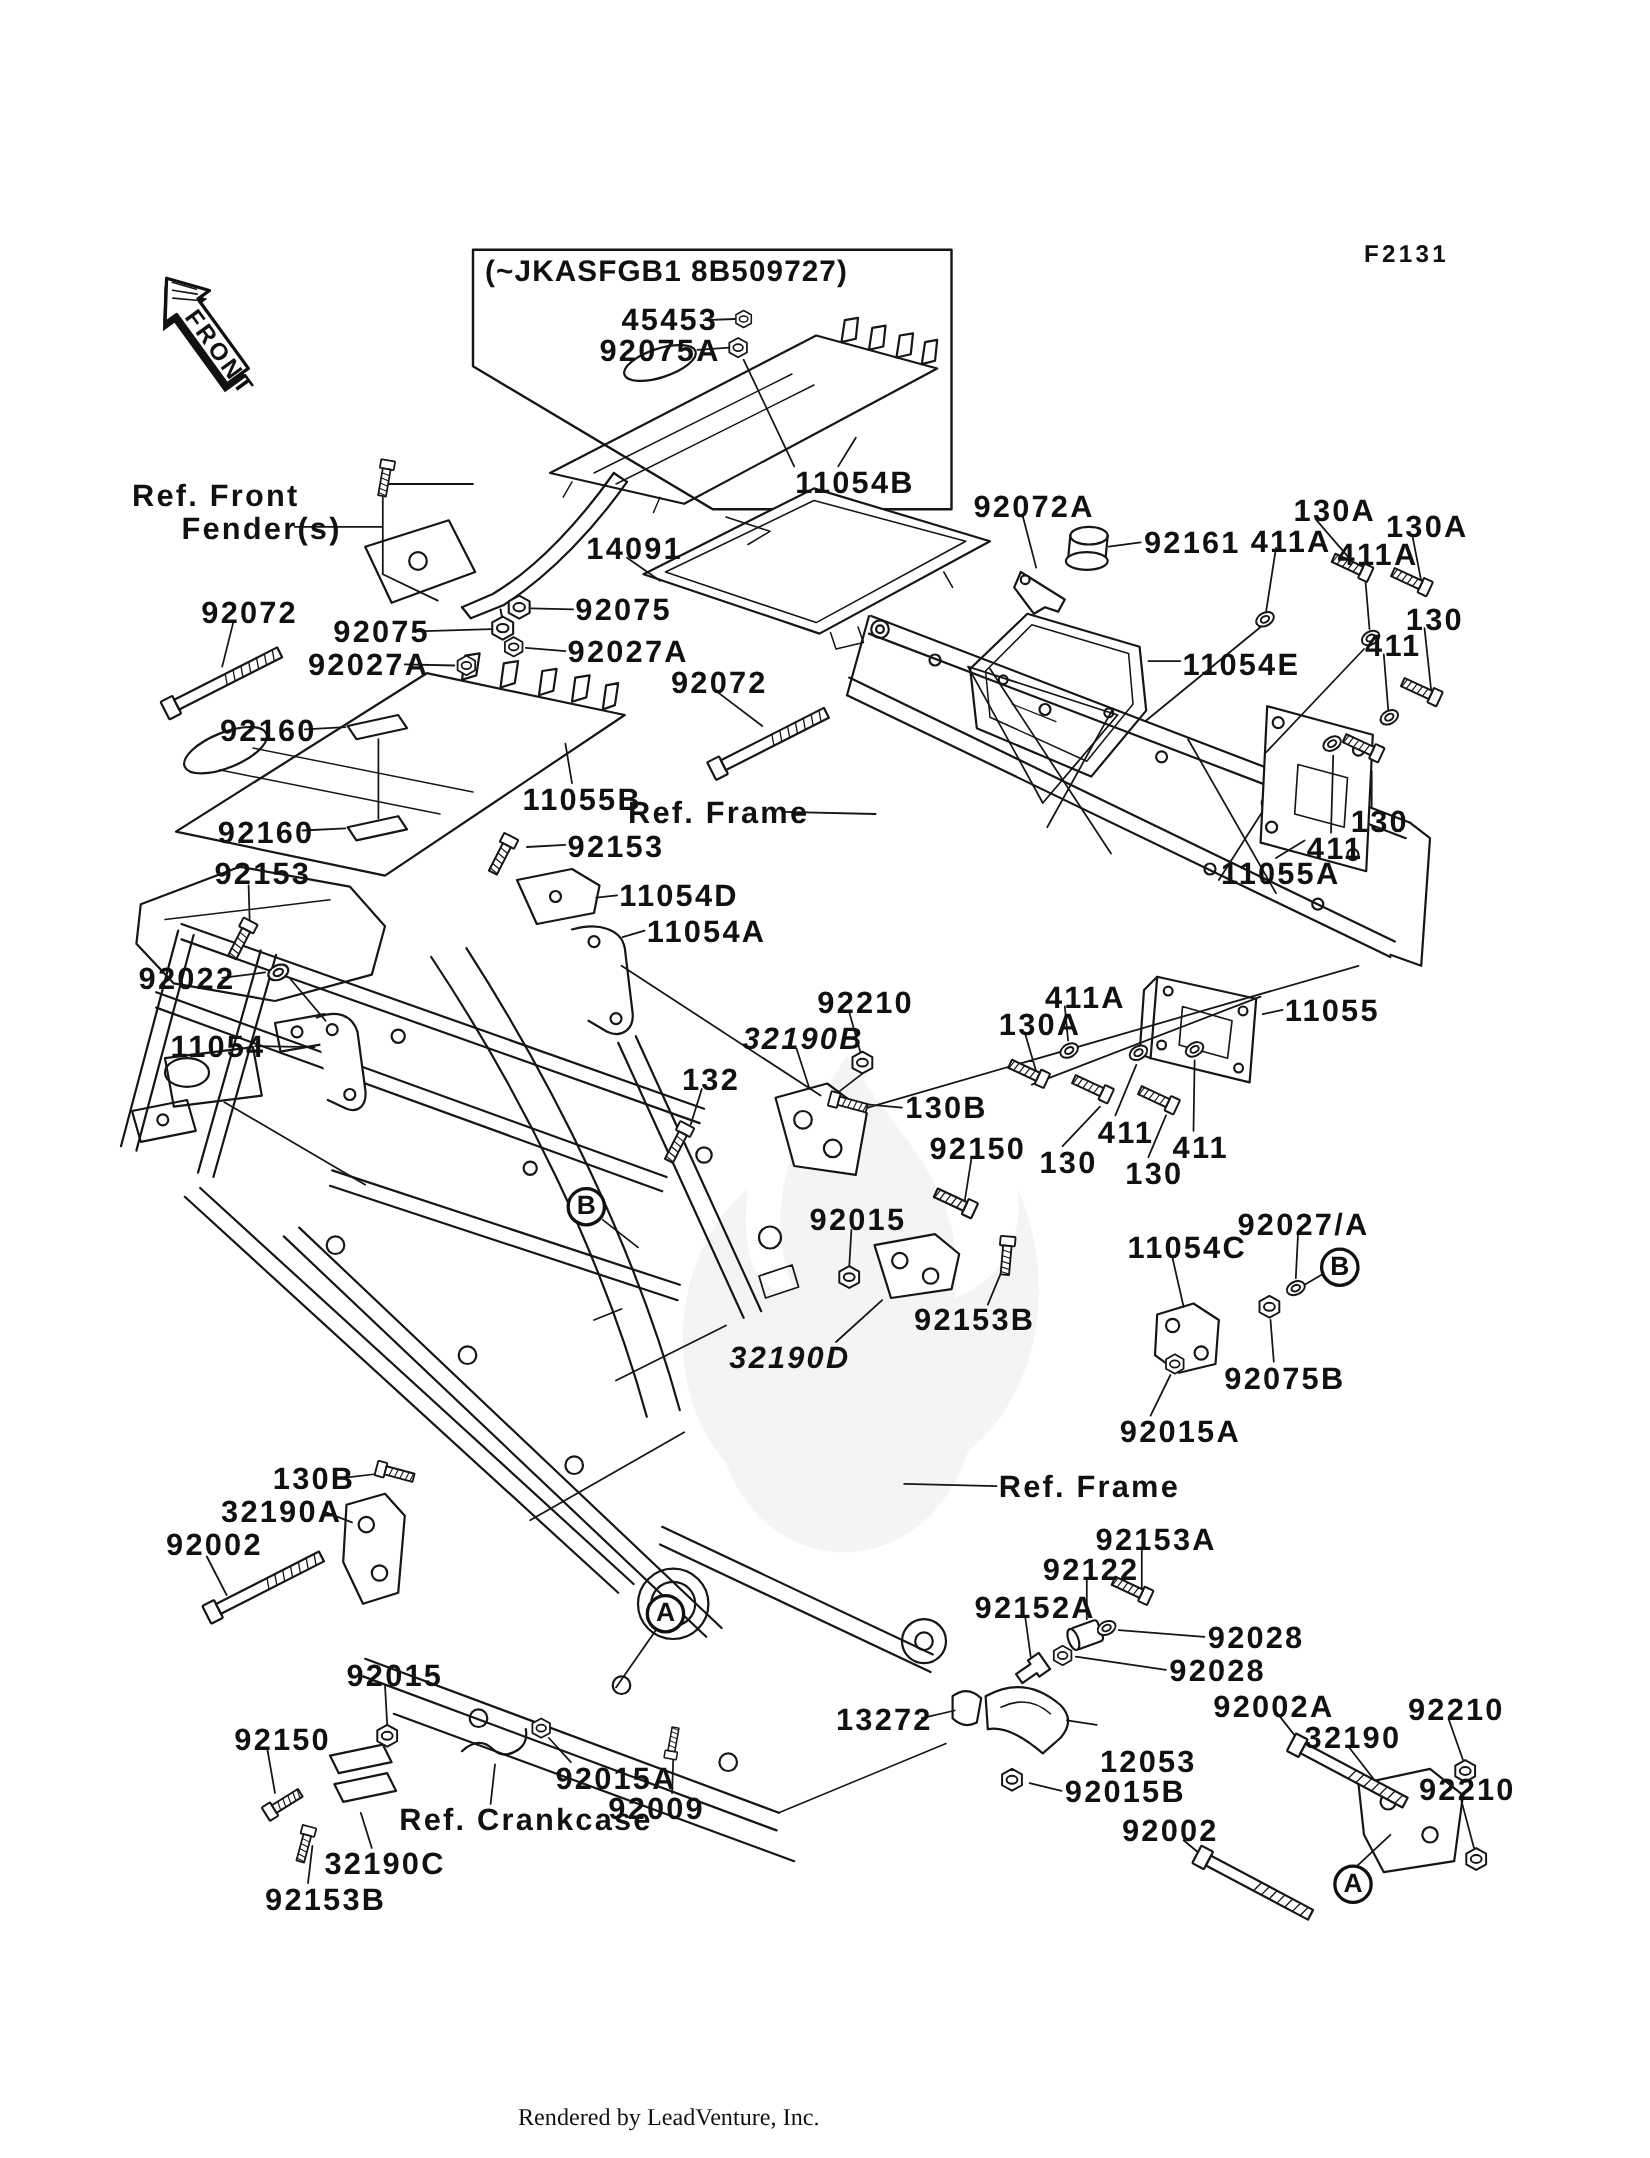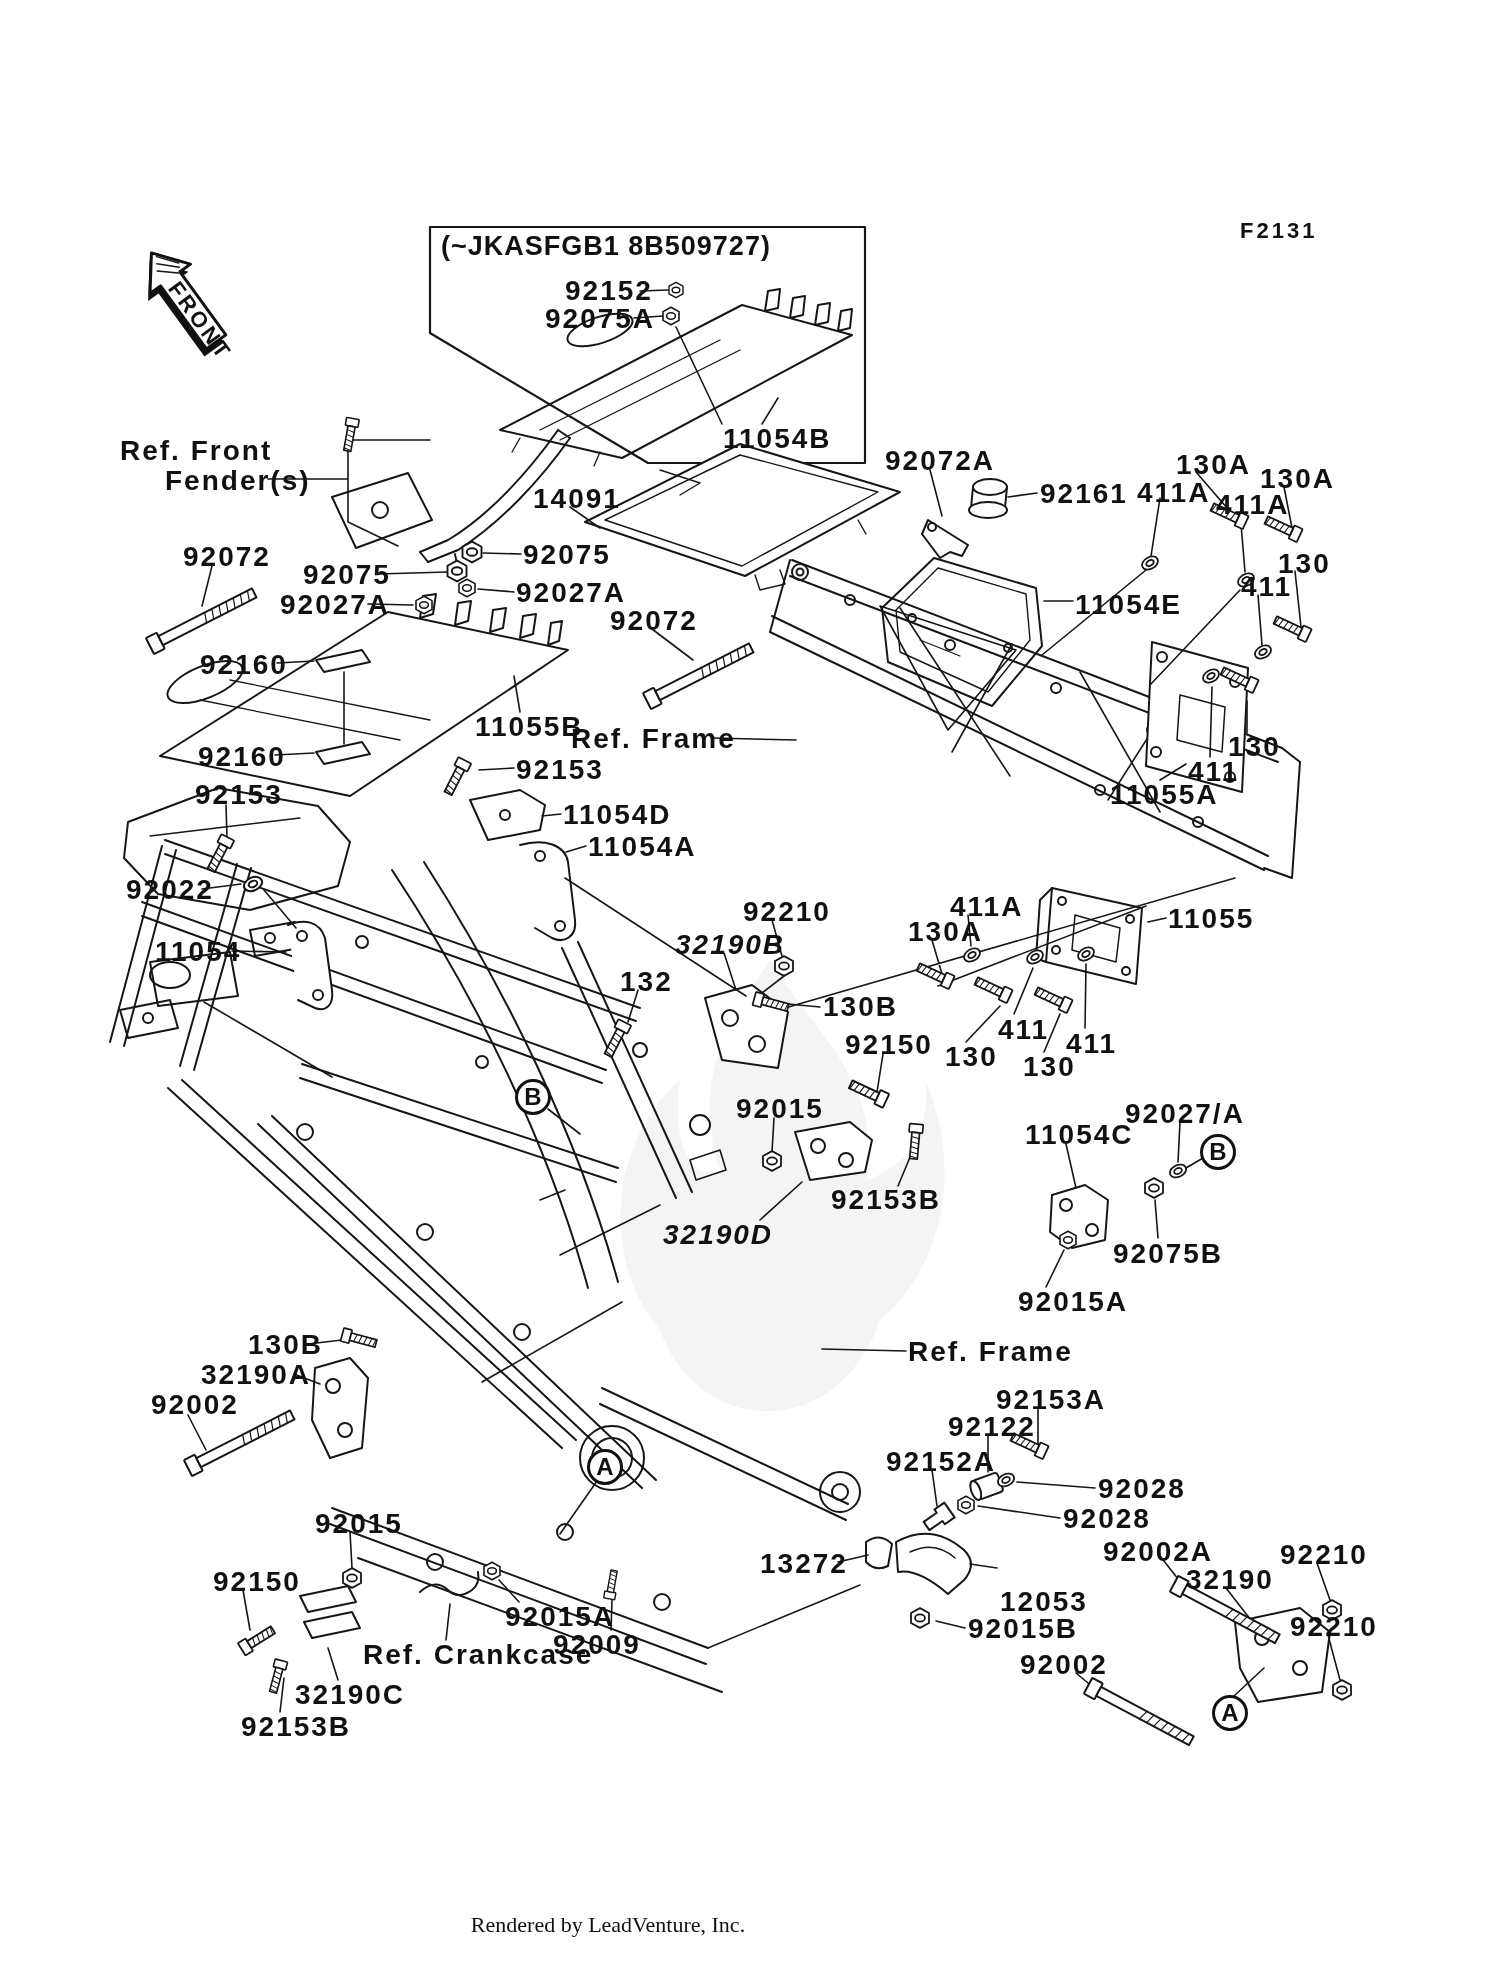--- a/index.html
+++ b/index.html
@@ -333,21 +333,21 @@
     <use href="#gLongBolt" transform="translate(1096,1690) rotate(28)"></use>
     <use href="#gBolt" transform="translate(352,424) rotate(100) scale(0.8)"></use>
   </g>
 </svg>
 
 <div id="figure-code">F2131</div>
 <div id="inset-header">(~JKASFGB1 8B509727)</div>
 <div id="footer">Rendered by LeadVenture, Inc.</div>
 
 <div id="label-layer">
-      <div class="plabel" style="left: 565px; top: 277px;">92152</div>
+      <div class="plabel" style="left: 565px; top: 277px;">45453</div>
       <div class="plabel" style="left: 545px; top: 305px;">92075A</div>
       <div class="plabel" style="left: 723px; top: 425px;">11054B</div>
       <div class="plabel" style="left: 885px; top: 447px;">92072A</div>
       <div class="plabel" style="left: 1040px; top: 480px;">92161</div>
       <div class="plabel" style="left: 1137px; top: 479px;">411A</div>
       <div class="plabel" style="left: 1176px; top: 451px;">130A</div>
       <div class="plabel" style="left: 1260px; top: 465px;">130A</div>
       <div class="plabel" style="left: 1216px; top: 491px;">411A</div>
       <div class="plabel" style="left: 1278px; top: 550px;">130</div>
       <div class="plabel" style="left: 1241px; top: 573px;">411</div>

